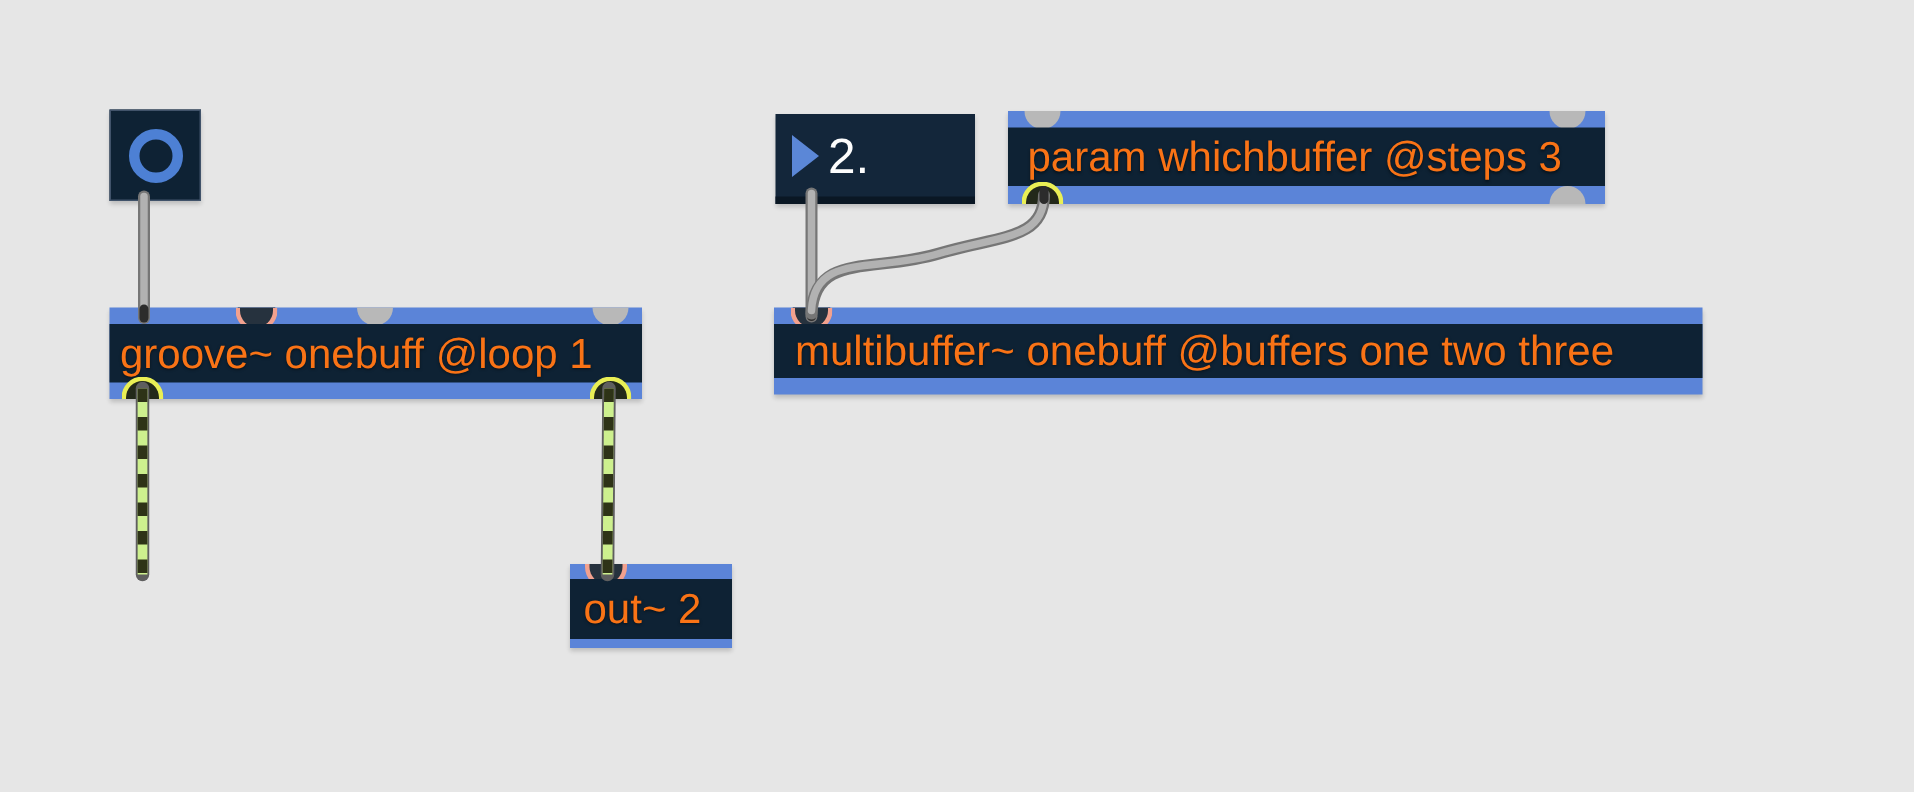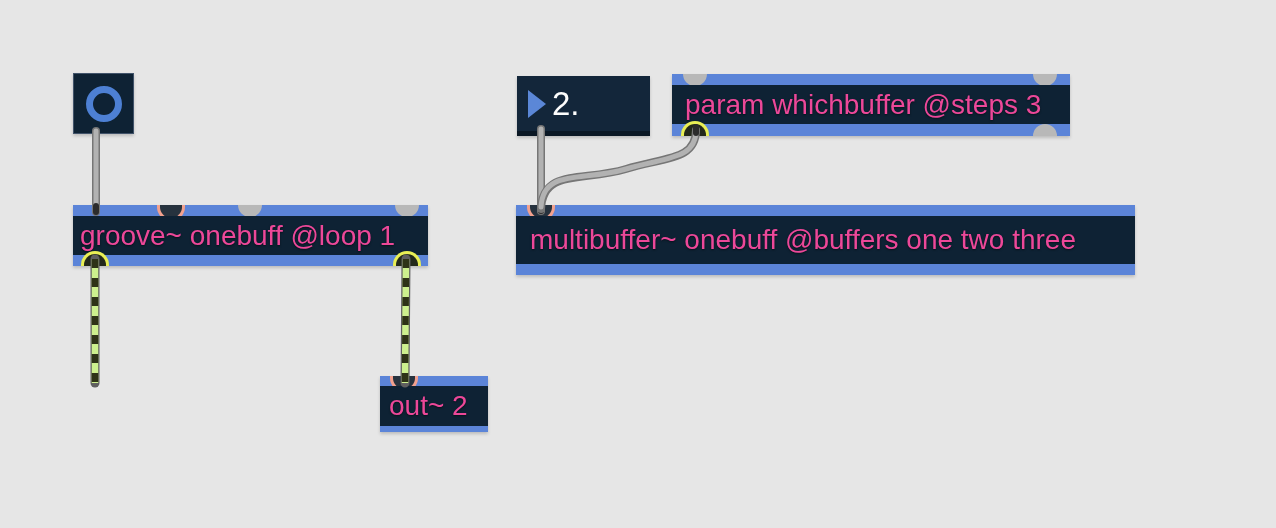--- a/index.html
+++ b/index.html
@@ -8,21 +8,21 @@
     position:relative; width:1276px; height:528px;
     background:#e6e6e6; overflow:hidden;
   }
   
   .maxbox{
     position:absolute; background:#5b84d8;
     box-shadow:0 2px 3px rgba(0,0,0,.18);
   }
   .maxbox .body{
     position:absolute; left:0; right:0;
-    background:#0e2234; color:#ec4899;
+    background:#0e2234; color:#f97316;
     display:flex; align-items:center;
     font-size:28px; line-height:1; white-space:nowrap;
     text-shadow:0 1px 2px rgba(0,0,0,.5);
   }
   
   .inlet{
     position:absolute; top:0; width:24px; height:12px;
     border-radius:0 0 14px 14px; background:#b8b8b8;
   }
   .inlet.hot{
@@ -91,21 +91,21 @@
   </div>
 
   <div class="maxbox" style="left:672px; top:74px; width:398px; height:62px;">
     <div class="inlet" style="left:11px;"></div>
     <div class="inlet" style="left:361px;"></div>
     <div class="body" style="top:11px; bottom:12px; padding-left:13px;">param whichbuffer @steps 3</div>
     <div class="outlet" style="left:9px;"></div>
     <div class="outlet cold" style="left:361px;"></div>
   </div>
 
-  <div class="maxbox" style="left:516px; top:205px; width:619px; height:70px;">
+  <div class="maxbox" style="left:516px; top:205px; width:619px; height:58px;">
     <div class="inlet hot" style="left:11px;"></div>
     <div class="body" style="top:11px; bottom:11px; padding-left:14px;">multibuffer~ onebuff @buffers one two three</div>
   </div>
 
 
   <div class="maxbox" style="left:380px; top:376px; width:108px; height:56px;">
     <div class="inlet hot" style="left:10px;"></div>
     <div class="body" style="top:10px; bottom:6px; padding-left:9px;">out~ 2</div>
   </div>
 

